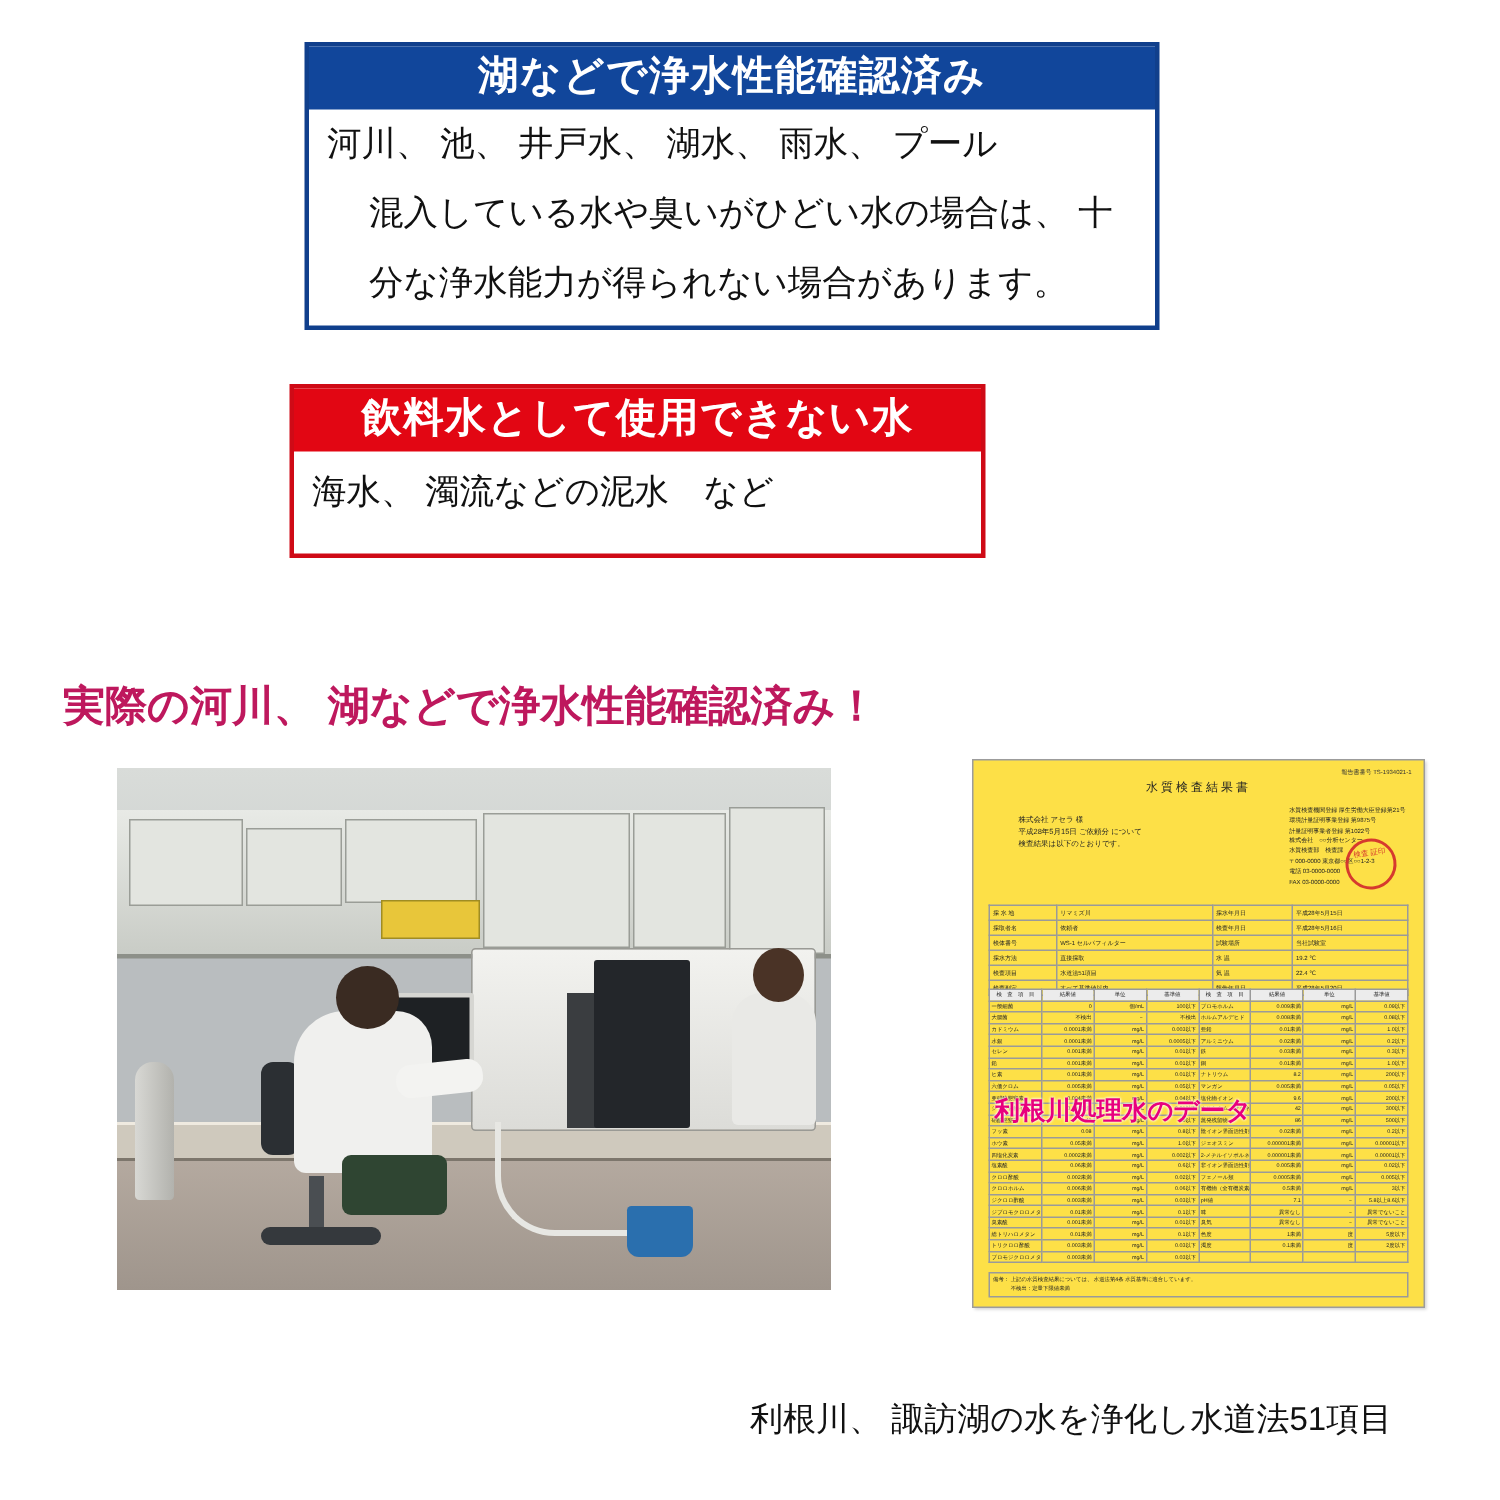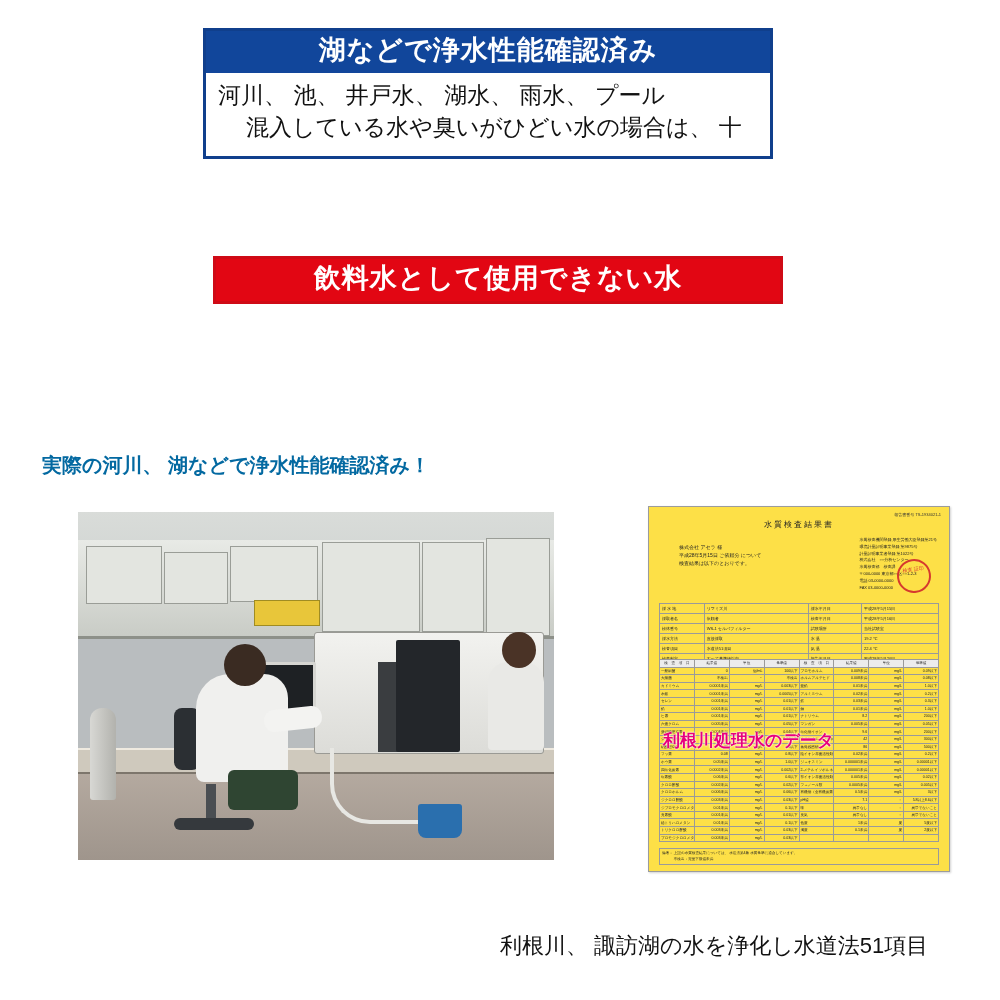--- a/index.html
+++ b/index.html
@@ -44,28 +44,29 @@
     border-radius: 25px;
   }
   .ind {
     display: block;
     text-indent: 0;
   }
   .ind2 {
     display: block;
     padding-left: 28px;
     text-indent: -0px;
+    margin-top: 14px;
   }
 
   
   #unusable-panel {
     position: absolute;
-    left: 213px;
+    left: 193px;
     top: 256px;
-    width: 570px;
+    width: 464px;
     border: 3px solid #cf0a16;
     box-sizing: border-box;
     background: #ffffff;
   }
   #unusable-header {
     background: #e20613;
     color: #ffffff;
     text-align: center;
     font-size: 27px;
     font-weight: bold;
@@ -78,23 +79,23 @@
     font-size: 23px;
     line-height: 1.4;
     color: #111111;
   }
 
   
   #section-heading {
     position: absolute;
     left: 42px;
     top: 452px;
-    font-size: 20px;
+    font-size: 28px;
     font-weight: bold;
-    color: #0369a1;
+    color: #be185d;
     letter-spacing: 0px;
     white-space: nowrap;
   }
 
   
   #lab-photo {
     position: absolute;
     left: 78px;
     top: 512px;
     width: 476px;
@@ -332,25 +333,29 @@
   }
 </style>
 </head>
 <body>
 
 <div id="usable-panel">
   <div id="usable-header">湖などで浄水性能確認済み</div>
   <div id="usable-body">
     <span class="ind">河川、 池、 井戸水、 湖水、 雨水、 プール</span>
     <span class="ind2">混入している水や臭いがひどい水の場合は、 十</span>
+    <span class="ind2">分な浄水能力が得られない場合があります。</span>
   </div>
 </div>
 
 <div id="unusable-panel">
   <div id="unusable-header">飲料水として使用できない水</div>
+  <div id="unusable-body">
+    <span class="ind">海水、 濁流などの泥水　など</span>
+  </div>
 </div>
 
 <div id="section-heading">実際の河川、 湖などで浄水性能確認済み！</div>
 
 <div id="lab-photo" role="img">
   <div class="photo-layer" id="ph-ceiling"></div>
   <div class="photo-layer" id="ph-shelf"></div>
   <div class="ph-box" style="left:8px;  top:34px;  width:74px; height:56px;"></div>
   <div class="ph-box" style="left:86px; top:40px;  width:62px; height:50px;"></div>
   <div class="ph-box" style="left:152px;top:34px;  width:86px; height:54px;"></div>

